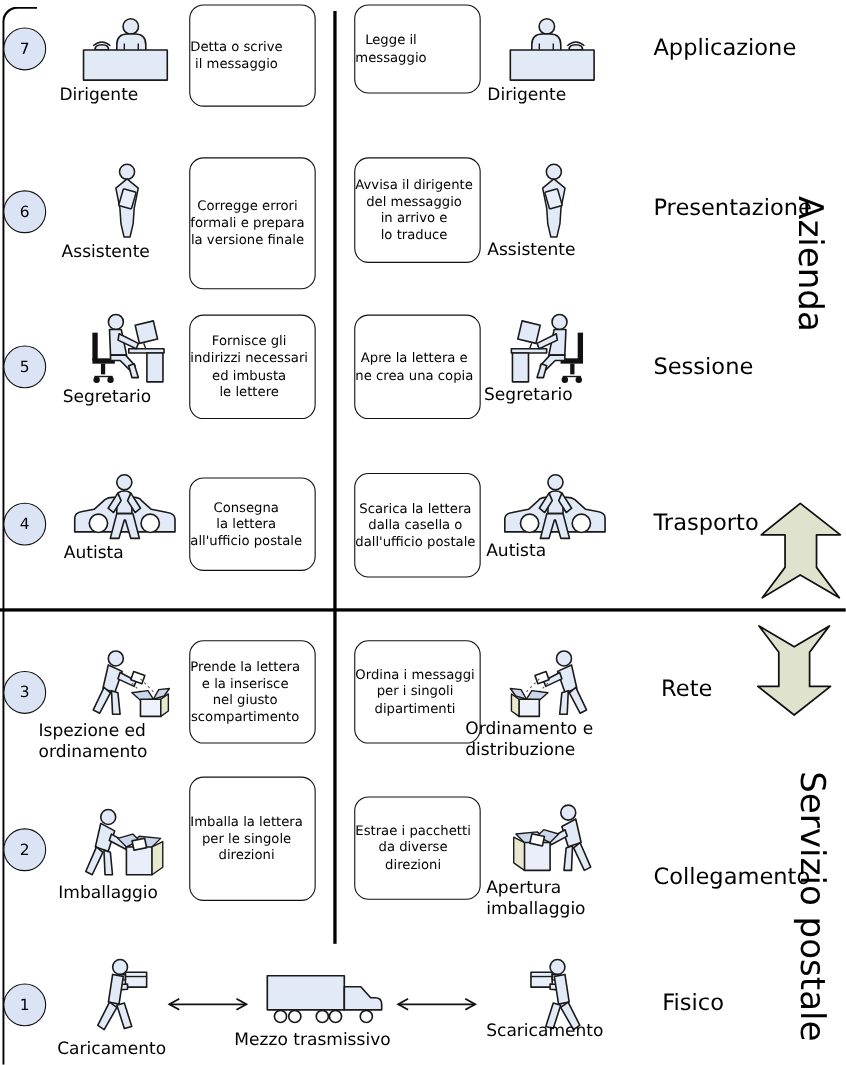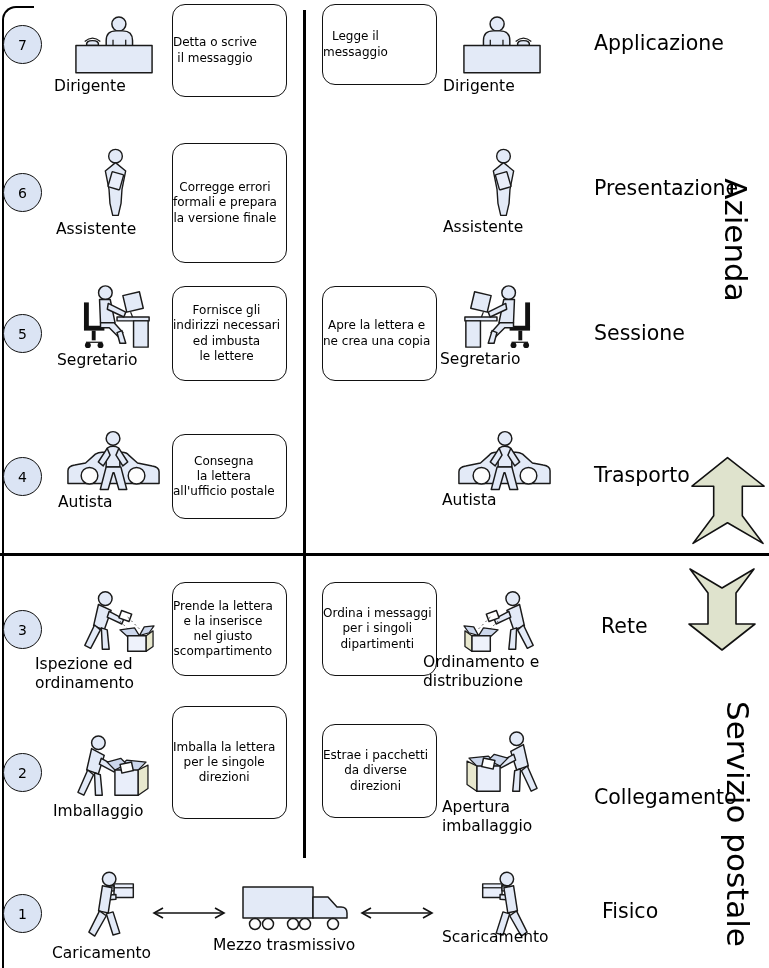--- a/index.html
+++ b/index.html
@@ -80,20 +80,26 @@
       <path class="sk" d="M20 16 L31 25 L27 45 L26 60 L23 73 L17 73 L14 60 L13 45 L9 25 Z"></path>
       <rect class="sk" x="14" y="27" width="13" height="17" rx="1" transform="rotate(16 20 35)" style="fill:#e9eefa"></rect>
     </svg>
   </div>
   <div class="alabel" style="left:56px;top:220px;width:120px">Assistente</div>
   <div class="abox" style="left:172px;top:143px;height:120px">
       <span>Corregge errori
 formali e prepara
 la versione finale</span>
     </div>
+  <div class="abox" style="left:322px;top:143px;height:96px">
+      <span>Avvisa il dirigente
+del messaggio
+in arrivo e
+lo traduce</span>
+    </div>
   <div class="fig mir" style="left:485px;top:146px;width:37px;height:74px">
     <svg viewBox="0 0 40 76">
       <circle class="sk" cx="20" cy="9" r="7.4"></circle>
       <path class="sk" d="M20 16 L31 25 L27 45 L26 60 L23 73 L17 73 L14 60 L13 45 L9 25 Z"></path>
       <rect class="sk" x="14" y="27" width="13" height="17" rx="1" transform="rotate(16 20 35)" style="fill:#e9eefa"></rect>
     </svg>
   </div>
   <div class="alabel" style="left:443px;top:218px;width:120px">Assistente</div>
   <div class="llabel" style="top:176px">Presentazione</div>
 
@@ -162,20 +168,25 @@
       <path class="sk" d="M55 18 l9 14 -5 4 -7-11 z"></path>
       <path class="sk" d="M42 37 l-6 23 h8 l5-17 h1 l5 17 h8 l-6-23 z"></path>
     </svg>
   </div>
   <div class="alabel" style="left:58px;top:493px;width:120px">Autista</div>
   <div class="abox" style="left:172px;top:434px;height:85px">
       <span>Consegna
 la lettera
 all'ufficio postale</span>
     </div>
+  <div class="abox" style="left:322px;top:430px;height:95px">
+      <span>Scarica la lettera
+dalla casella o
+dall'ufficio postale</span>
+    </div>
   <div class="fig mir" style="left:455px;top:430px;width:98px;height:64px">
     <svg viewBox="0 0 100 64">
       <path class="sk" d="M3 54 v-13 q0-5 7-6 l11-2 10-9 q3-2 7-2 h20 q5 0 7 3 l9 8 15 3 q7 1 7 6 v12 z"></path>
       <circle class="wh" cx="25" cy="46" r="8.5"></circle>
       <circle class="wh" cx="73" cy="46" r="8.5"></circle>
       <circle class="sk" cx="49" cy="8" r="7"></circle>
       <path class="sk" d="M42 37 V22 q0-6 7-6 q7 0 7 6 v15 z"></path>
       <path class="sk" d="M43 18 l-9 14 5 4 7-11 z"></path>
       <path class="sk" d="M55 18 l9 14 -5 4 -7-11 z"></path>
       <path class="sk" d="M42 37 l-6 23 h8 l5-17 h1 l5 17 h8 l-6-23 z"></path>

